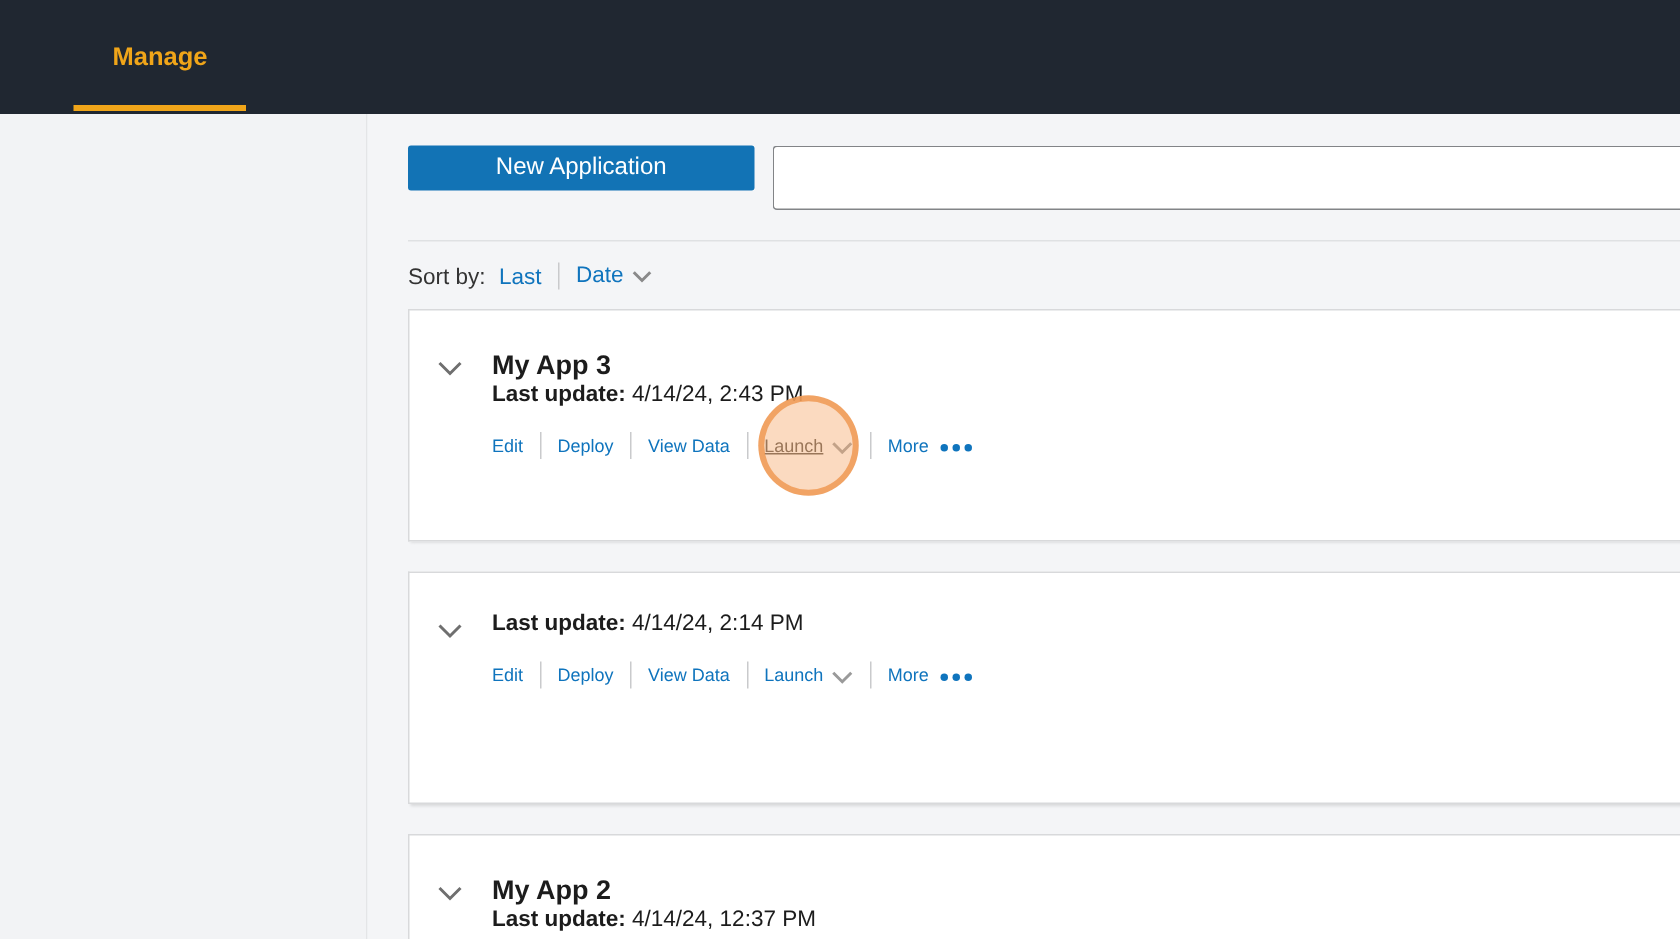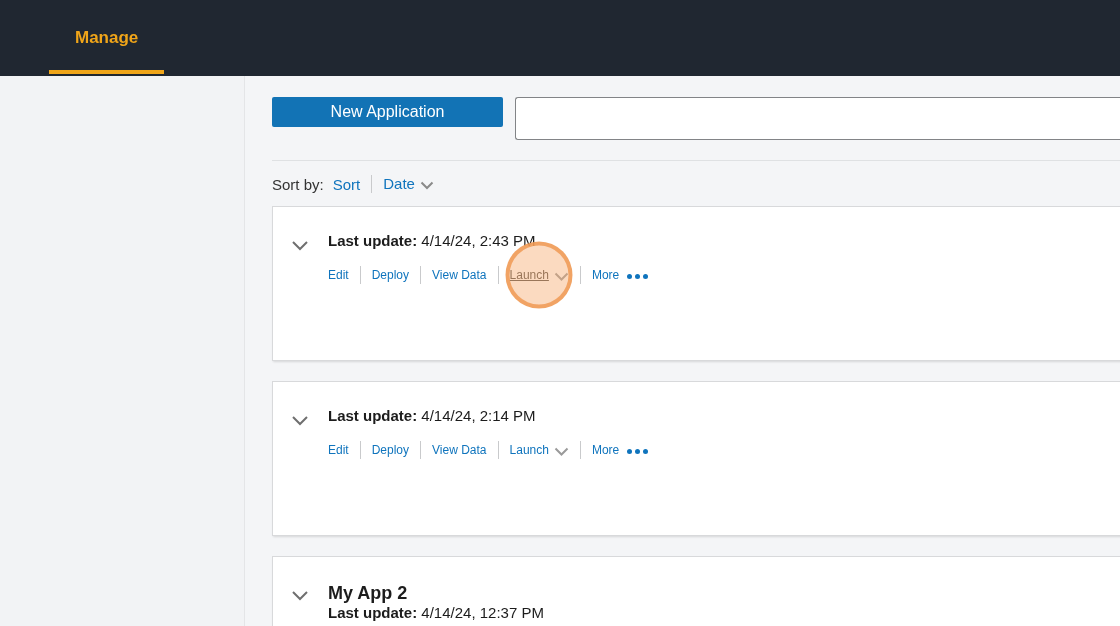--- a/index.html
+++ b/index.html
@@ -142,40 +142,41 @@
     <div class="toolbar-row">
       <button class="btn-primary">New Application</button>
       <input class="search-input" type="text" placeholder="" style="">
     </div>
 
     <div class="rule"></div>
 
     <div class="sort-row">
       <span class="sort-label">Sort by:</span>
       <span class="sort-link">
-        <span>Sort</span>
+        <span>Last</span>
       </span>
       <span class="vsep"></span>
       <span class="sort-link">
         <span>Date</span>
         <span class="chev-icon">
           <svg width="14" height="9" viewBox="0 0 14 9">
               <polyline points="1.5,1.5 7,7 12.5,1.5" fill="none" stroke="#8a8a8a" stroke-width="2"></polyline>
             </svg>
         </span>
       </span>
     </div>
 
     <div class="card card--highlight-launch">
       <span class="expander">
         <svg width="18" height="11" viewBox="0 0 18 11">
             <polyline points="2,2 9,9 16,2" fill="none" stroke="#6f6f6f" stroke-width="2"></polyline>
           </svg>
       </span>
       <div class="card-content">
+        <div class="card-title">My App 3</div>
         <div class="card-update">
           <span class="lbl">Last update:</span>
           <span>4/14/24, 2:43 PM</span>
         </div>
         <div class="card-actions">
           <span class="action-link">
             <span>Edit</span>
           </span>
           <span class="vsep"></span>
           <span class="action-link">

